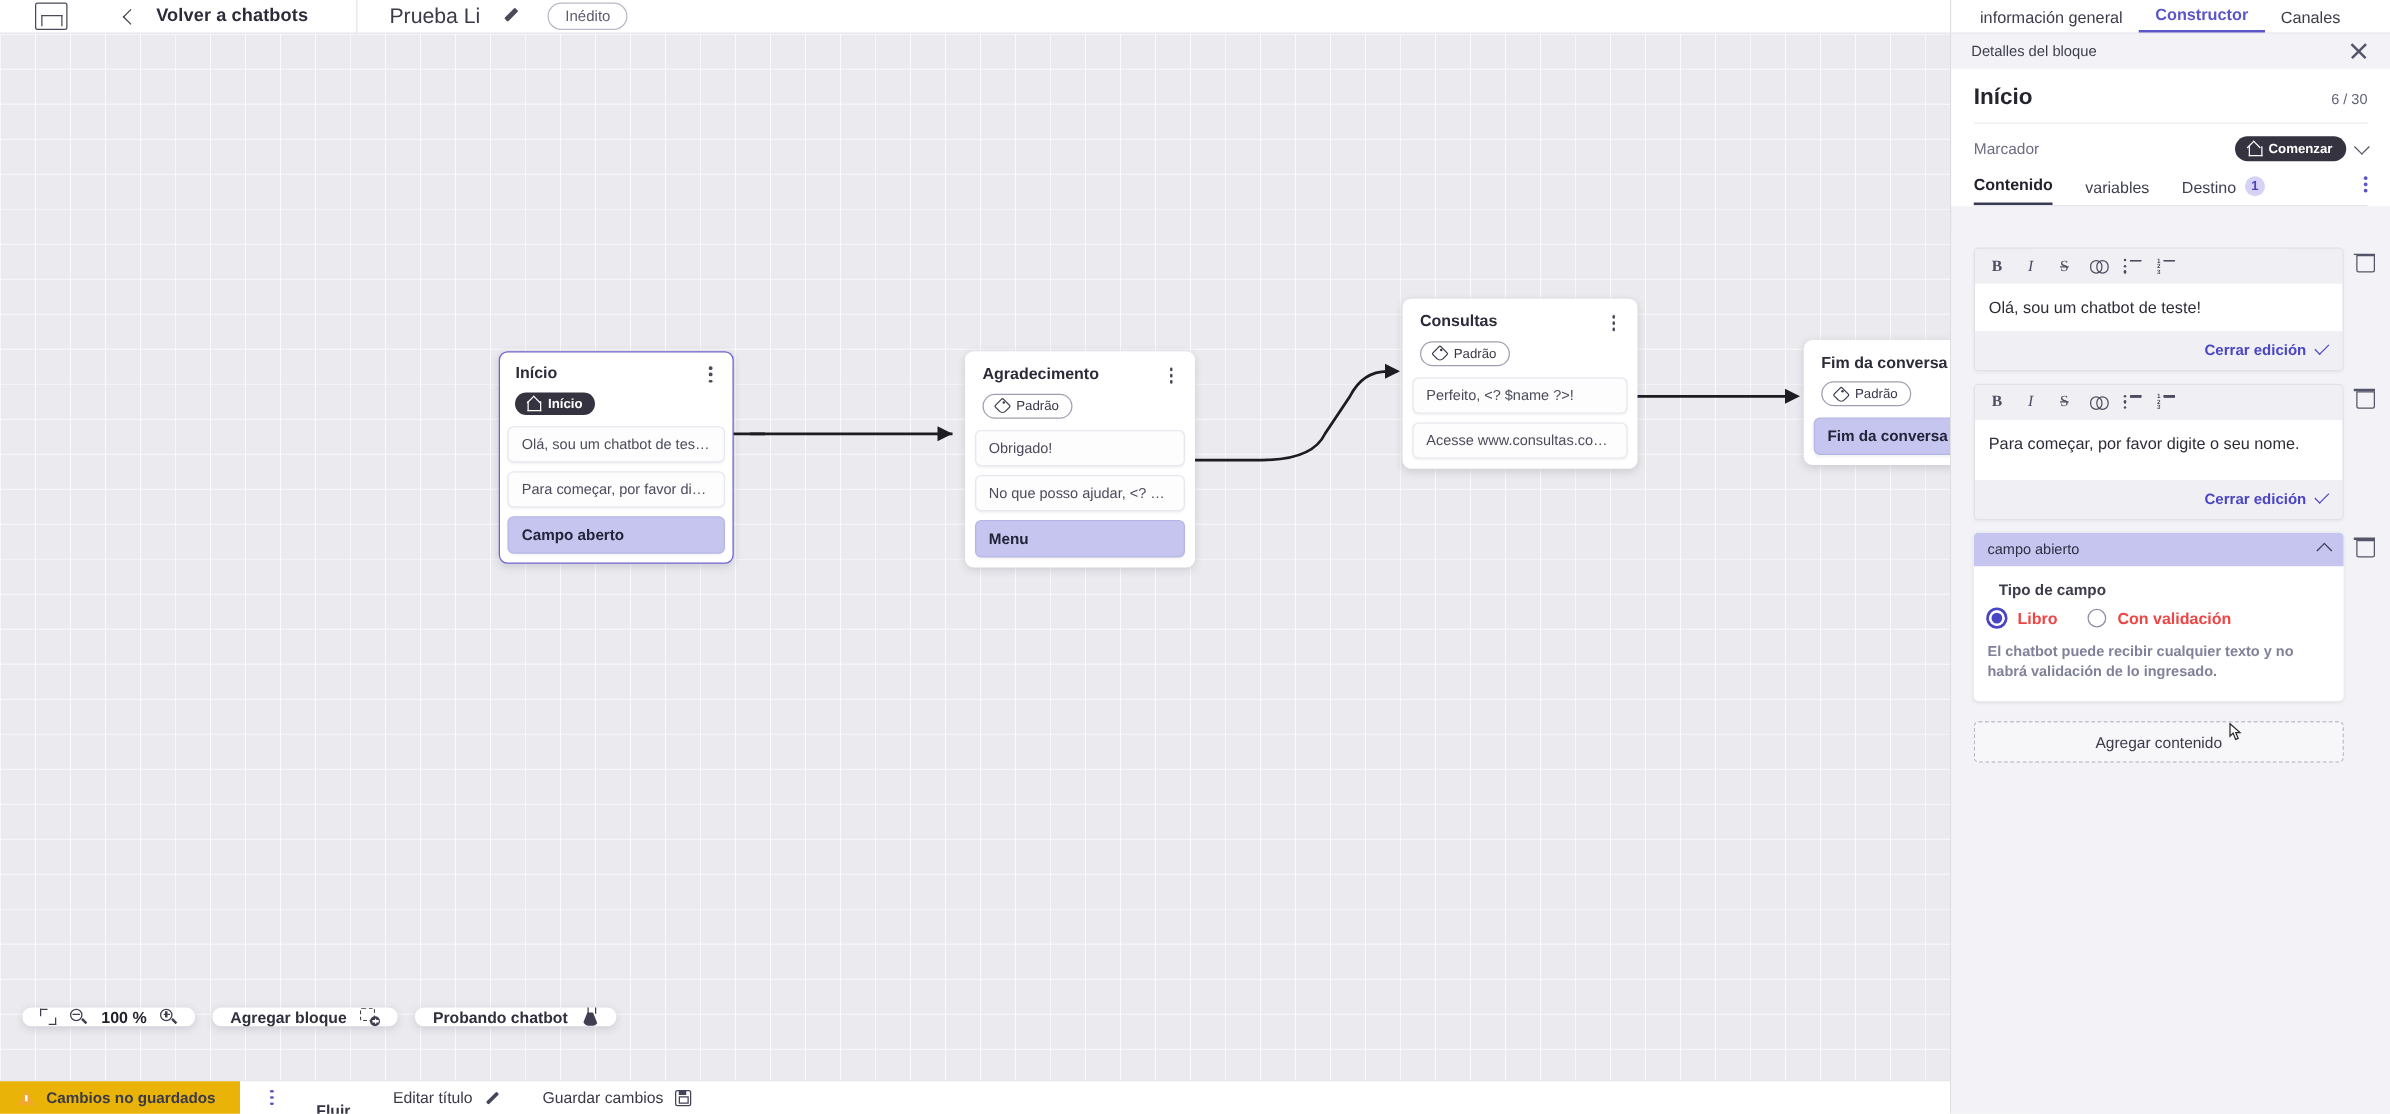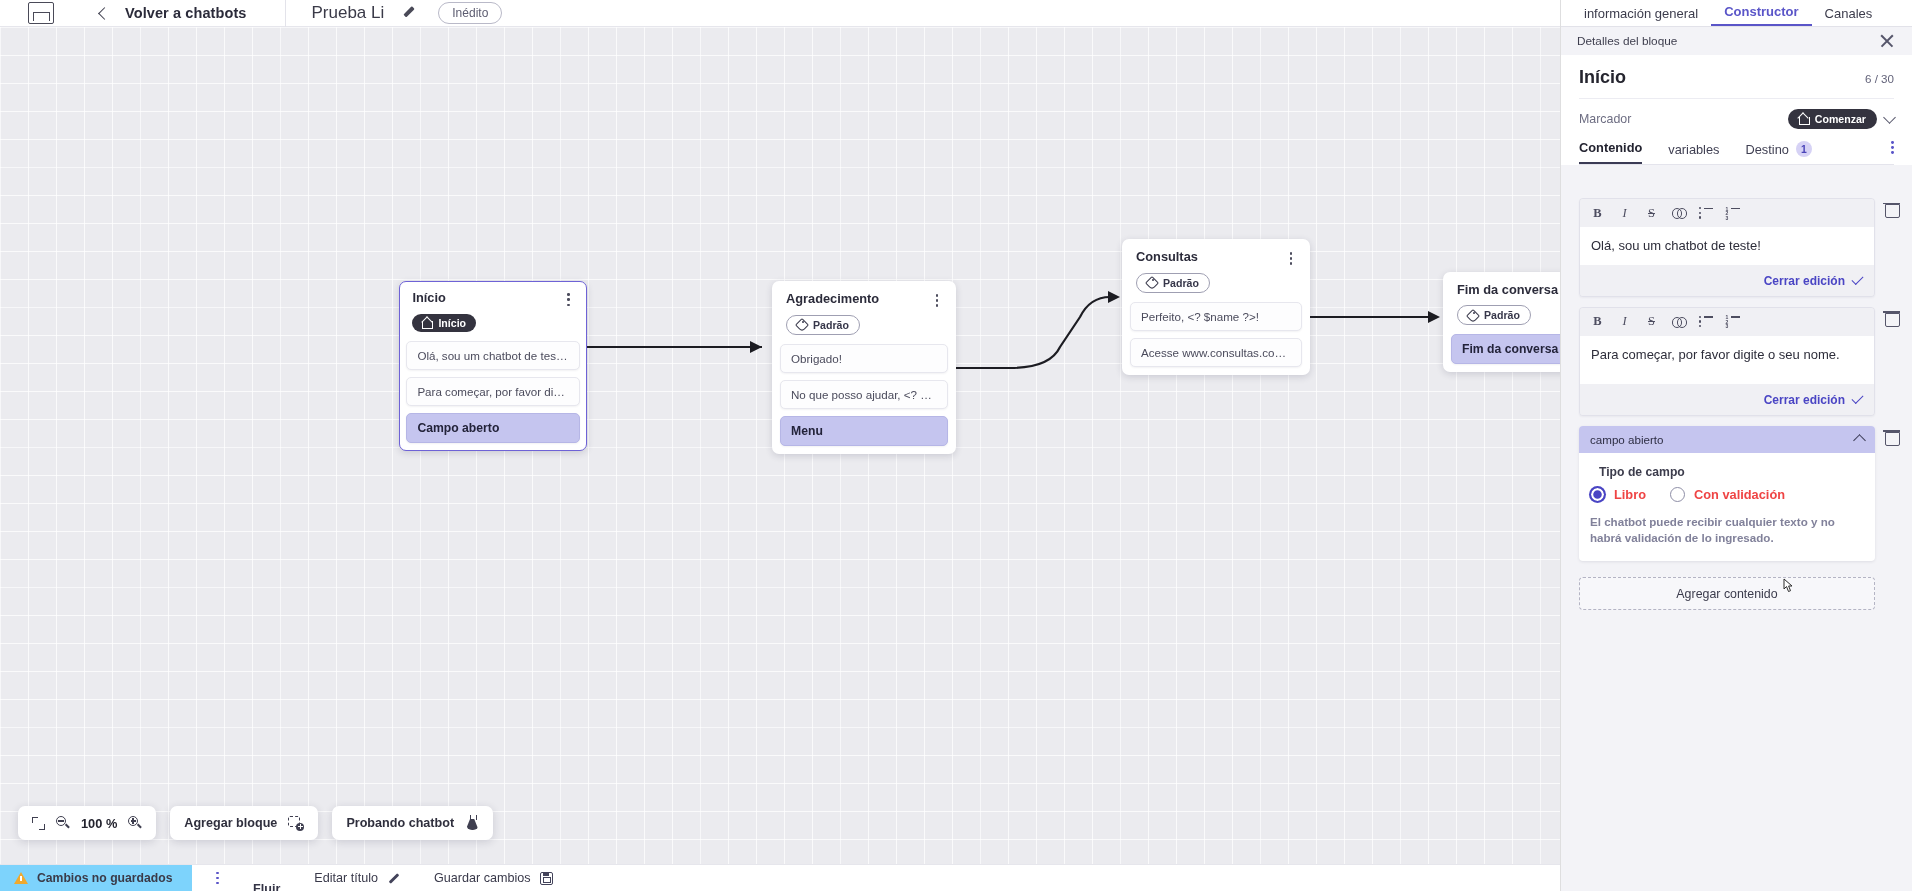--- a/index.html
+++ b/index.html
@@ -66,21 +66,21 @@
   .node.selected { border: 1.6px solid #6e62d6; padding: 7.4px 6.4px 6.4px 6.4px; }
   .node-head { display: flex; align-items: flex-start; justify-content: space-between; padding: 1px 4px 0 6px; }
   .node-title { font-size: 12.8px; font-weight: 700; color: #2b2b3a; }
   .kebab { width: 14px; display: flex; flex-direction: column; align-items: center; gap: 2.5px; padding-top: 3px; }
   .kebab i { width: 2.6px; height: 2.6px; border-radius: 50%; background: #4b4b5c; display: block; }
   .tag {
     display: inline-flex; align-items: center; gap: 5px; margin: 8px 0 9px 6px;
     padding: 3px 10px; border-radius: 11px; font-size: 10.6px; font-weight: 700;
   }
   .tag.dark { background: #34333f; color: #ffffff; }
-  .tag.outline { background: #fff; border: 1px solid #9f9fb2; color: #37374a; font-weight: 700; }
+  .tag.outline { background: #fff; border: 1px solid #9f9fb2; color: #37374a; font-weight: 400; }
   .tag-ico { width: 11px; height: 11px; display: inline-block; position: relative; }
   .home-ico::before {
     content: ""; position: absolute; left: 0; top: 3px; width: 9px; height: 7px;
     border: 1.4px solid #fff; border-top: none;
   }
   .home-ico::after {
     content: ""; position: absolute; left: 0.6px; top: 0px; width: 7px; height: 7px;
     border-top: 1.4px solid #fff; border-right: 1.4px solid #fff; transform: rotate(-45deg);
   }
   .label-ico::before {
@@ -99,21 +99,21 @@
   }
   .msg.input {
     background: #c5c5ef; border-color: #b6b6e6; color: #23233a; font-weight: 600; font-size: 12.2px;
     margin-bottom: 0;
   }
 
   
   .float-toolbar { position: absolute; left: 18px; top: 806px; display: flex; gap: 14px; z-index: 6; }
   .ft-card {
     background: #fff; border-radius: 7px; box-shadow: 0 2px 8px rgba(40,40,70,.16);
-    height: 34px; display: flex; align-items: center; padding: 0 14px; gap: 11px;
+    height: 15px; display: flex; align-items: center; padding: 0 14px; gap: 11px;
     font-size: 12.6px; color: #2f2f3d; font-weight: 600;
   }
   .ico-expand { width: 13px; height: 13px; position: relative; }
   .ico-expand::before, .ico-expand::after {
     content: ""; position: absolute; width: 5px; height: 5px;
   }
   .ico-expand::before { left: 0; top: 0; border-left: 1.6px solid #3f3f50; border-top: 1.6px solid #3f3f50; }
   .ico-expand::after { right: 0; bottom: 0; border-right: 1.6px solid #3f3f50; border-bottom: 1.6px solid #3f3f50; }
   .ico-mag { width: 14px; height: 14px; position: relative; }
   .ico-mag .c { position: absolute; left: 0; top: 0; width: 10px; height: 10px; border: 1.6px solid #3f3f50; border-radius: 50%; }
@@ -140,21 +140,21 @@
     clip-path: polygon(34% 0, 66% 0, 100% 100%, 0 100%);
   }
 
   
   .statusbar {
     position: absolute; left: 0; top: 864px; width: 1560px; height: 27px;
     background: #ffffff; display: flex; align-items: center;
     border-top: 1px solid #e6e6ec;
   }
   .unsaved {
-    height: 27px; background: #7dd3fc; display: flex; align-items: center; gap: 9px;
+    height: 27px; background: #eab308; display: flex; align-items: center; gap: 9px;
     padding: 0 20px 0 14px; font-size: 12.2px; font-weight: 600; color: #3a3a48;
   }
   .warn-tri { width: 0; height: 0; border-left: 7px solid transparent; border-right: 7px solid transparent; border-bottom: 12px solid #f0a92e; position: relative; }
   .warn-tri::after { content: ""; position: absolute; left: -0.7px; top: 4px; width: 1.4px; height: 5px; background: #fff; }
   .sb-kebab { margin-left: 24px; display: flex; flex-direction: column; gap: 2.5px; }
   .sb-kebab i { width: 2.6px; height: 2.6px; border-radius: 50%; background: #5a55c8; }
   .sb-item {
     margin-left: 34px; font-size: 12.6px; color: #39394a; display: flex; align-items: center; gap: 9px; height: 27px;
   }
   .sb-item.active { color: #343446; font-weight: 600; border-bottom: 2.5px solid #5a55c8; padding-bottom: 0; margin-top: 24px; }

